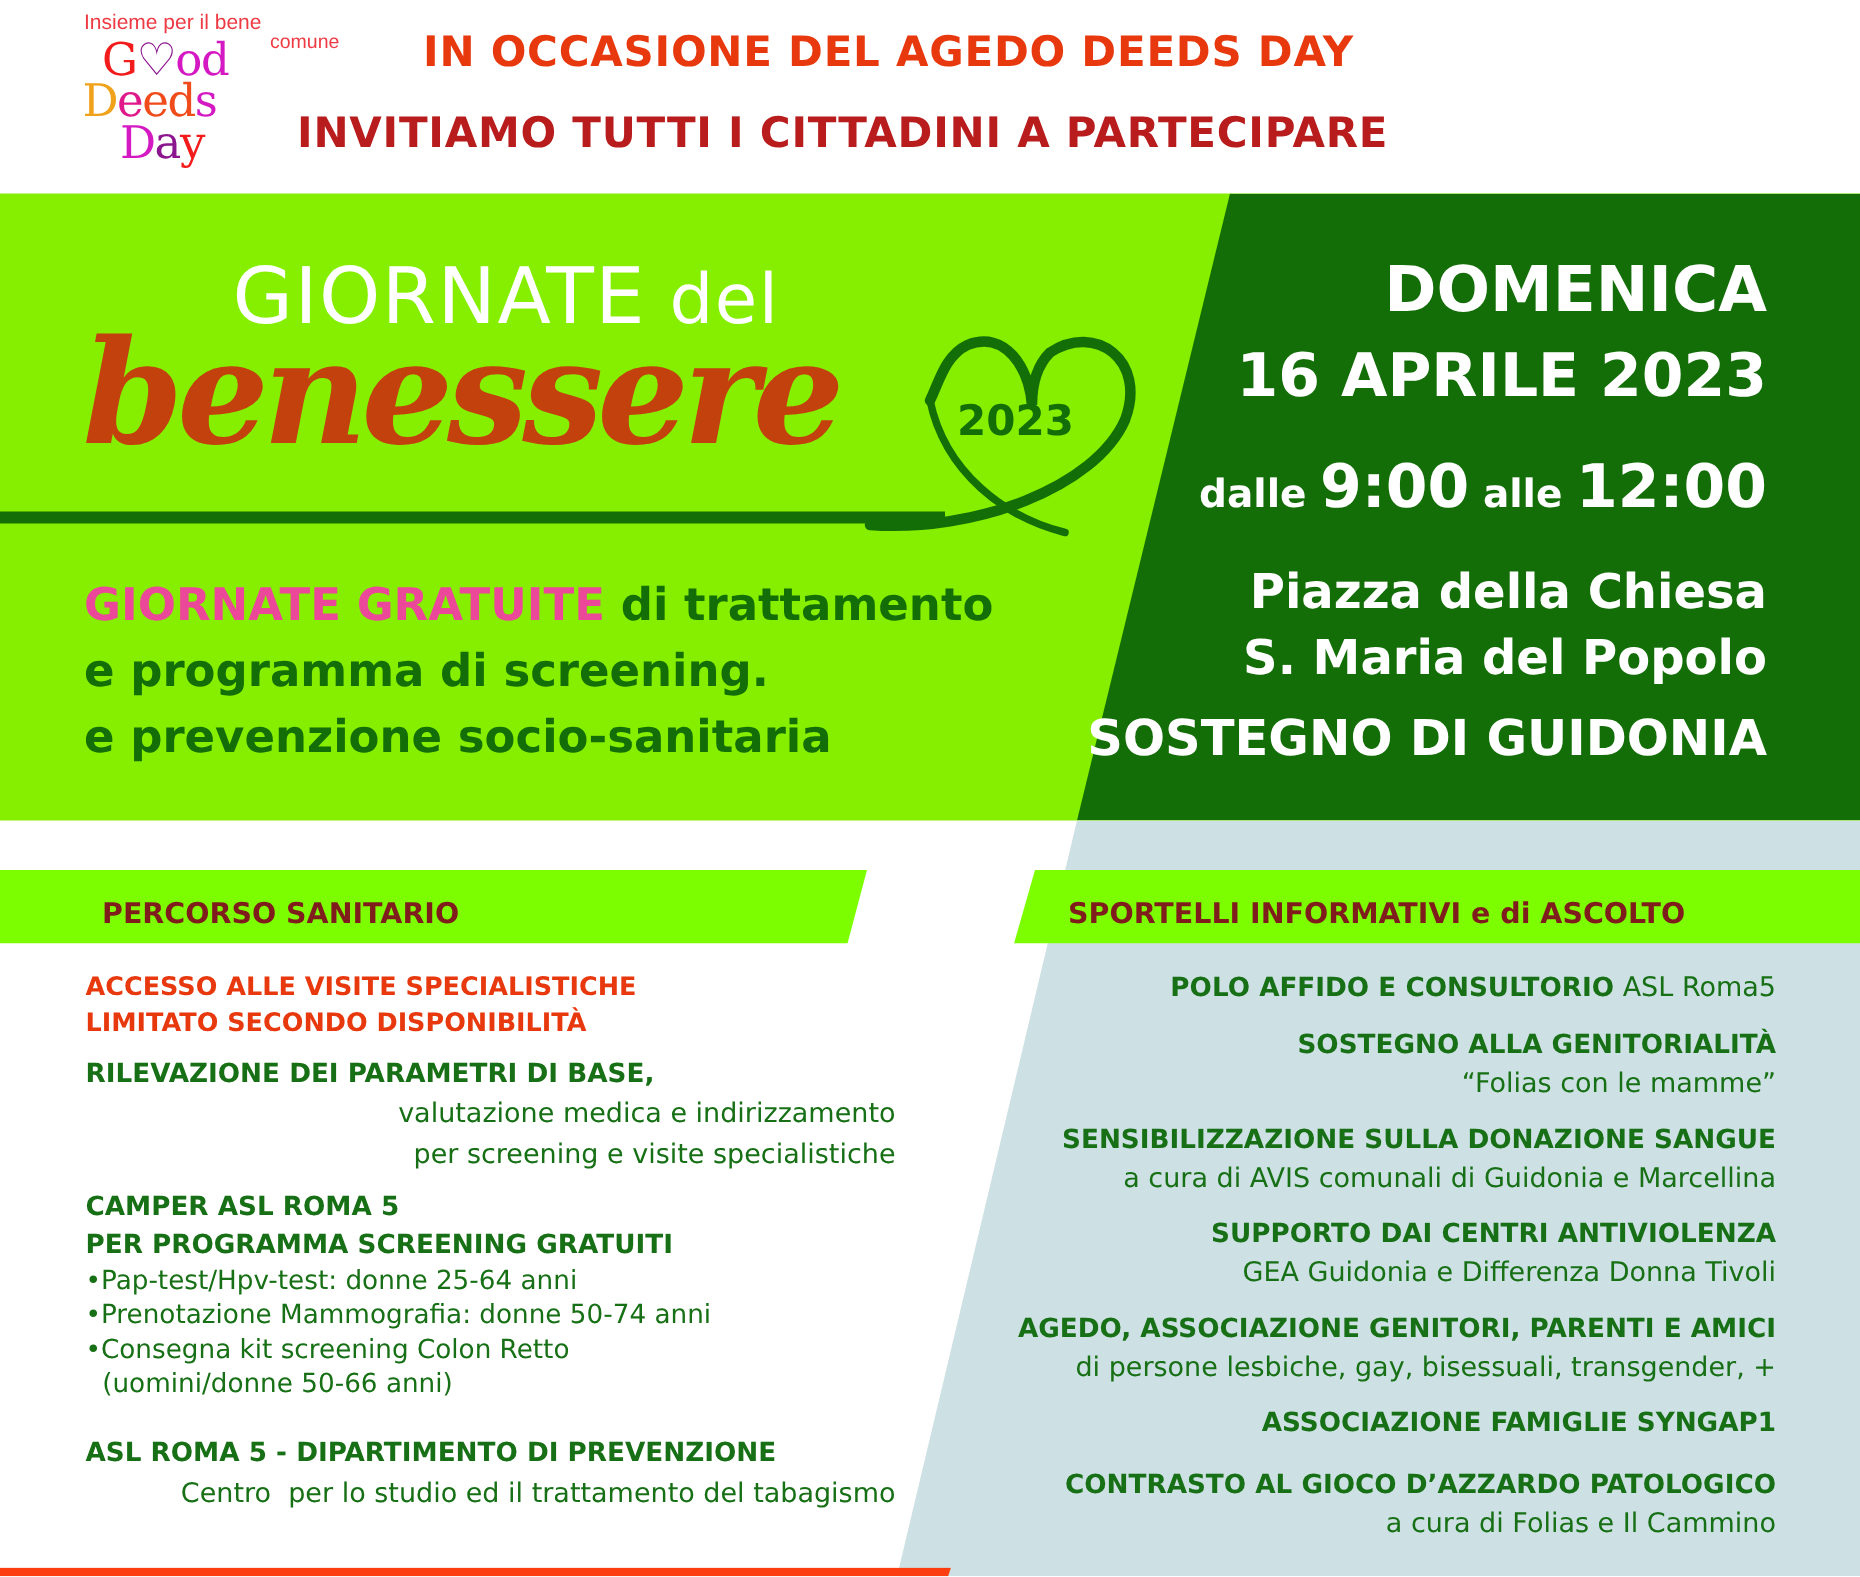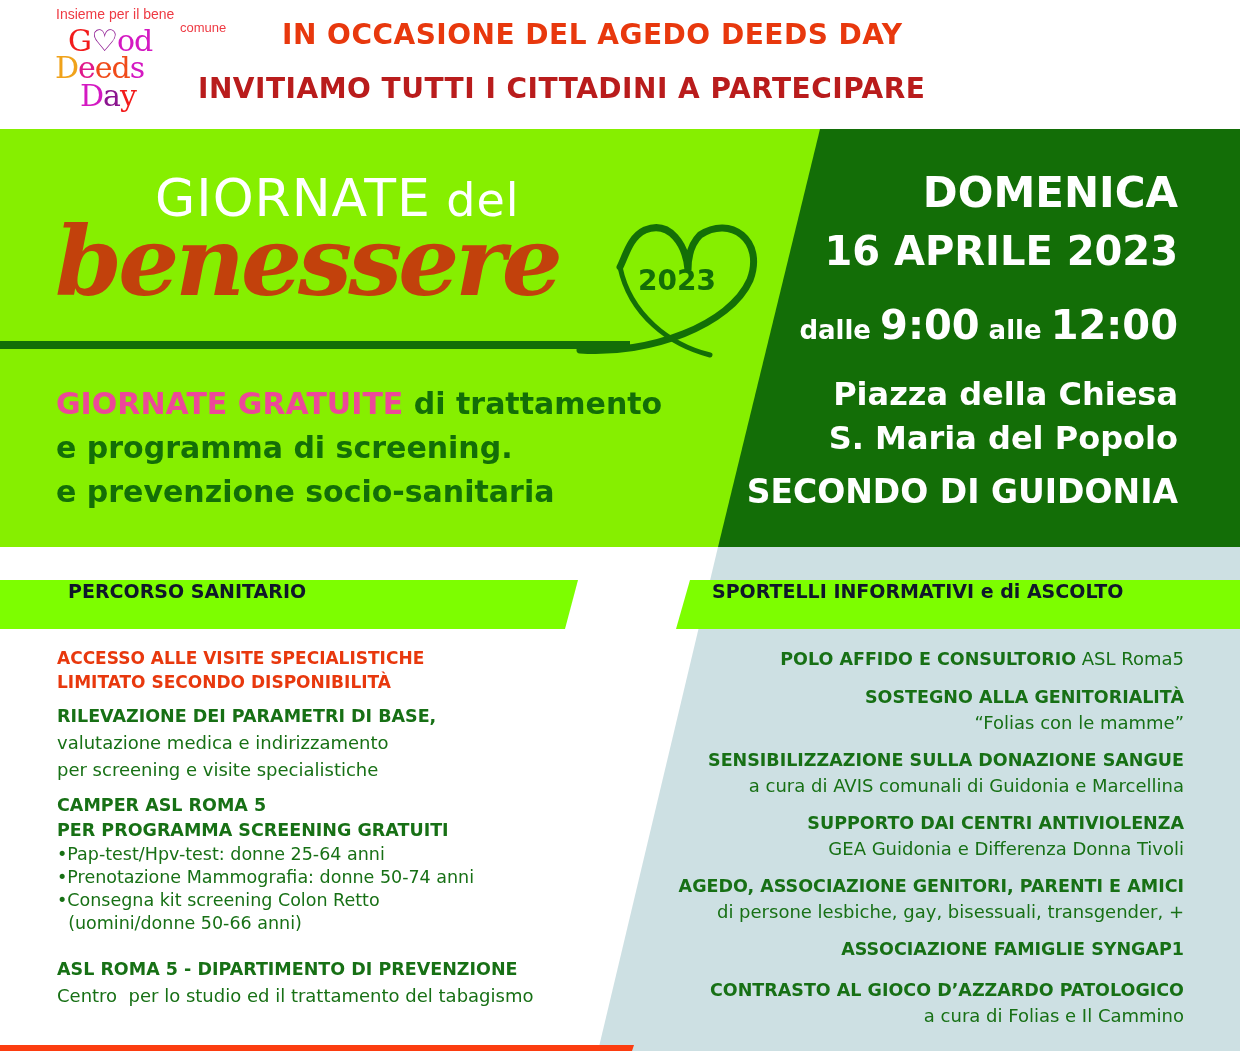--- a/index.html
+++ b/index.html
@@ -41,28 +41,28 @@
   .ri-time { top:302px; font-size:40px; }
   .ri-time .small { font-size:26px; }
   .ri-place1 { top:375px; font-size:32px; }
   .ri-place2 { top:419px; font-size:32px; }
   .ri-city { top:472px; font-size:33px; }
 
   
   .grey-bg { left:0; top:547px; width:1240px; height:504px; background:#cde0e3;
     clip-path: polygon(718px 0, 1240px 0, 1240px 504px, 598px 504px); }
 
-  .section-bar { height:58px; background:#7dfe00; color:#0f172a; font-weight:bold; font-size:19px; display:flex; align-items:flex-start; white-space:nowrap; }
+  .section-bar { height:58px; background:#7dfe00; color:#7f1d1d; font-weight:bold; font-size:19px; display:flex; align-items:center; white-space:nowrap; }
   .bar-left { left:0; top:580px; width:578px; clip-path: polygon(0 0, 578px 0, 565px 49px, 0 49px); padding-left:68px; }
   .bar-right { left:676px; top:580px; width:564px; clip-path: polygon(14px 0, 564px 0, 564px 49px, 0 49px); padding-left:36px; }
 
   .left-col { left:57px; top:646px; width:540px; color:#177015; }
   .red-block { color:#e8380d; font-weight:bold; font-size:17px; line-height:24px; }
   .lc-head { font-weight:bold; font-size:17.5px; line-height:25px; white-space:nowrap; }
-  .lc-text { font-size:18px; line-height:27px; white-space:nowrap; }
+  .lc-text { font-size:18px; line-height:27px; white-space:nowrap;text-align:right; }
   .lc-bullet { font-size:17.5px; line-height:23px; white-space:nowrap; }
   .gap10 { margin-top:10px; }
   .gap22 { margin-top:22px; }
 
   .right-col { right:56px; top:646px; text-align:right; color:#177015; white-space:nowrap; }
   .rc-item { margin-bottom:13px; }
   .rc-bold { font-weight:bold; font-size:17.5px; line-height:25px; }
   .rc-text { font-size:18px; line-height:25px; }
   .rc-inline { font-weight:normal; font-size:18px; }
 
@@ -109,21 +109,21 @@
   <div>e prevenzione socio-sanitaria</div>
 </div>
 
 <div class="abs right-info ri-day">DOMENICA</div>
 <div class="abs right-info ri-date">16 APRILE 2023</div>
 <div class="abs right-info ri-time">
   <span class="small">dalle </span><span>9:00</span><span class="small"> alle </span><span>12:00</span>
 </div>
 <div class="abs right-info ri-place1">Piazza della Chiesa</div>
 <div class="abs right-info ri-place2">S. Maria del Popolo</div>
-<div class="abs right-info ri-city">SECONDO DI GUIDONIA</div>
+<div class="abs right-info ri-city">SOSTEGNO DI GUIDONIA</div>
 
 <div class="abs grey-bg"></div>
 
 <div class="abs section-bar bar-left">
   <span>PERCORSO SANITARIO</span>
 </div>
 <div class="abs section-bar bar-right">
   <span>SPORTELLI INFORMATIVI e di ASCOLTO</span>
 </div>
 

